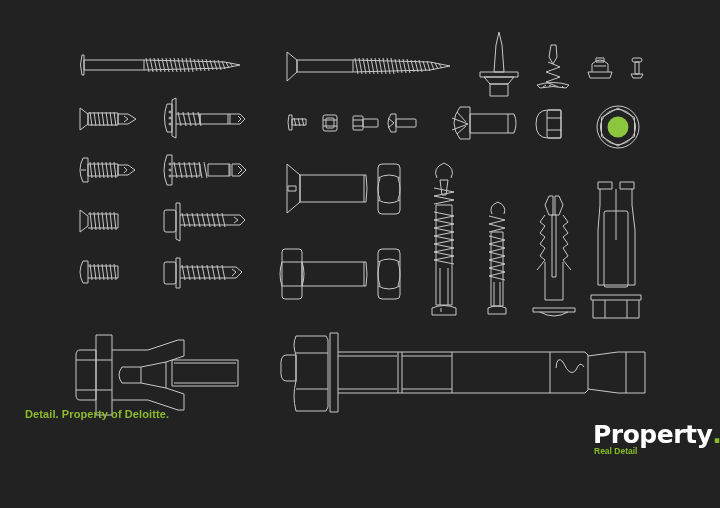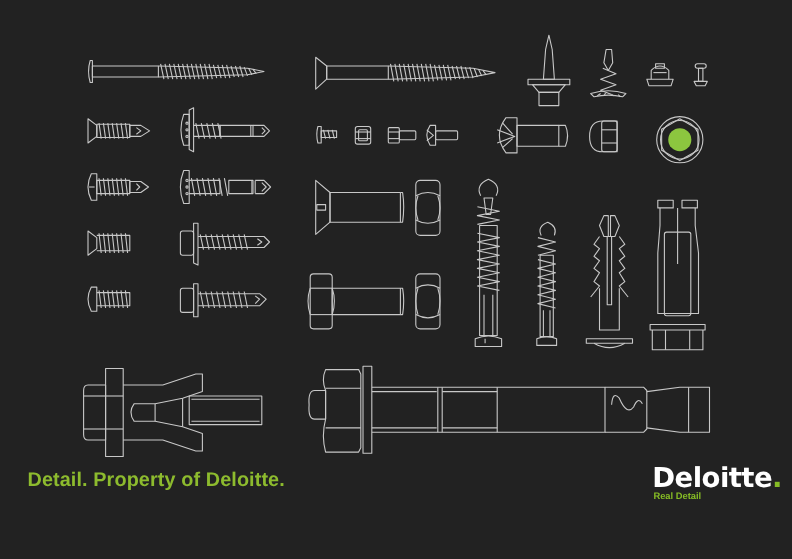--- a/index.html
+++ b/index.html
@@ -1,18 +1,18 @@
 <!DOCTYPE html>
 <html><head>
 <meta charset="utf-8">
 <style>
   html,body{margin:0;padding:0;}
   body{width:720px;height:508px;background:#222222;overflow:hidden;position:relative;font-family:"Liberation Sans",sans-serif;}
   svg.art{position:absolute;left:0;top:0;}
-  .caption{position:absolute;left:25px;top:426px;color:#8dbb2e;font-weight:bold;font-size:18px;letter-spacing:0.1px;}
+  .caption{position:absolute;left:25px;top:408px;color:#8dbb2e;font-weight:bold;font-size:11px;letter-spacing:0.1px;}
   .brand{position:absolute;left:593px;top:420px;}
   .brand-name{color:#ffffff;font-weight:bold;font-size:25px;letter-spacing:-0.5px;font-family:"DejaVu Sans",sans-serif;}
   .brand-dot{color:#86bc25;font-weight:bold;font-size:25px;font-family:"DejaVu Sans",sans-serif;}
   .brand-sub{display:block;color:#86bc25;font-weight:bold;font-size:8.5px;margin-top:-3px;margin-left:1px;}
 </style>
 </head>
 <body>
 
 <svg class="art" width="720" height="508" viewBox="0 0 720 508" fill="none" stroke="#c8c8c8" stroke-width="1" stroke-linejoin="round">
 
@@ -276,15 +276,15 @@
     <path d="M550 352 L585 352 L588 355 L588 390 L585 393 L550 393"></path>
     <path d="M556 368 Q557 355 563 362 Q570 378 576 370 Q580 360 584 367"></path>
     <path d="M588 356 L618 352 L645 352 L645 393 L618 393 L588 389"></path>
     <line x1="626" y1="352" x2="626" y2="393"></line>
   </g>
 </svg>
 
 <div class="caption">Detail. Property of Deloitte.</div>
 
 <div class="brand">
-  <span class="brand-name">Deloitte</span><span class="brand-dot">.</span>
+  <span class="brand-name">Property</span><span class="brand-dot">.</span>
   <span class="brand-sub">Real Detail</span>
 </div>
 
 </body></html>

